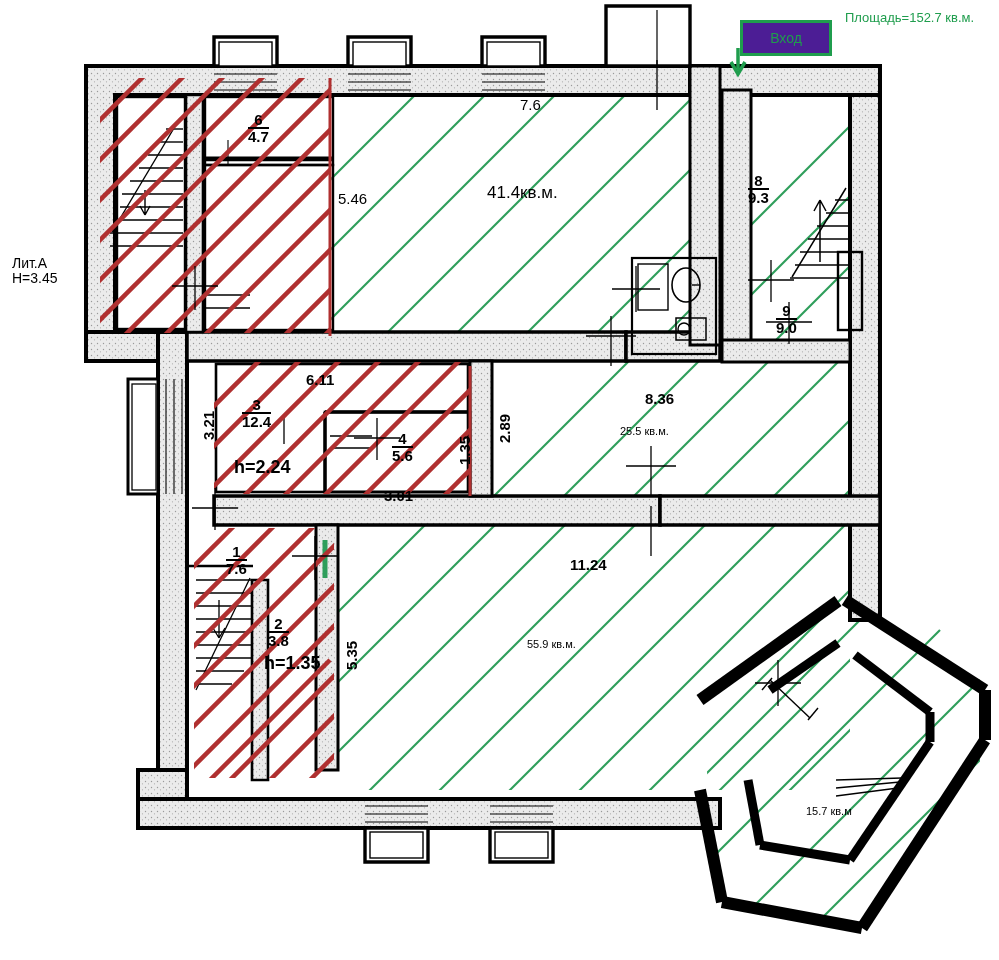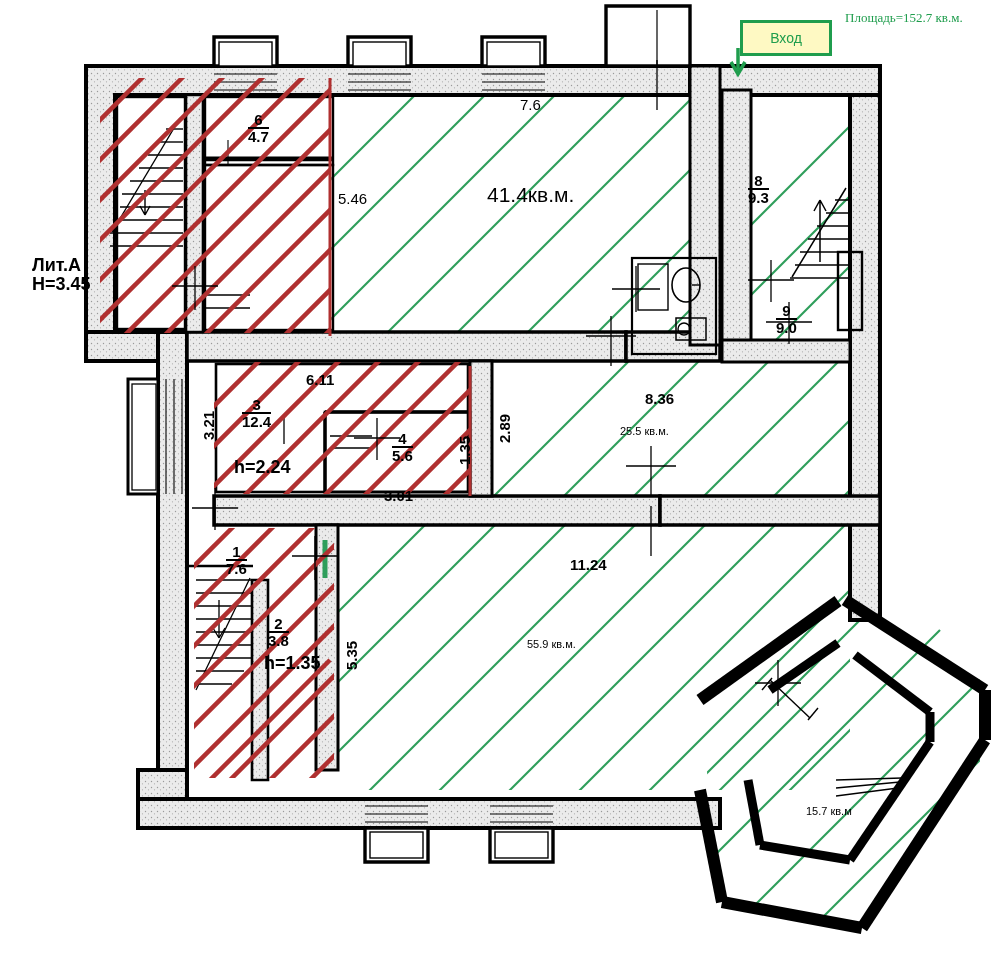--- a/index.html
+++ b/index.html
@@ -6,25 +6,25 @@
   body{font-family:"Liberation Sans", sans-serif;}
   #plan{position:relative;width:999px;height:960px;background:#ffffff;overflow:hidden;}
   #plan svg{position:absolute;left:0;top:0;}
   .lbl{position:absolute;color:#000;white-space:nowrap;font-family:"Liberation Sans", sans-serif;}
   .room-num{font-weight:bold;font-size:15px;text-align:center;line-height:1.0;}
   .room-num .n{display:block;padding:0 5px;border-bottom:2px solid #000;}
   .room-num .a{display:block;}
   .dim{font-size:15px;font-weight:bold;}
   .dimthin{font-size:15px;font-weight:normal;}
   .area{font-size:11px;}
-  .area-big{font-size:21px;font-weight:normal;text-align:center;}
+  .area-big{font-size:17px;font-weight:normal;text-align:center;}
   .hnote{font-size:18px;font-weight:bold;}
-  .litera{font-size:18px;font-weight:bold;line-height:1.05;margin-left:20px;}
-  .green-txt{color:#1f9d4d;font-size:13px;font-family:Liberation Serif, serif;}
-  .entrance-box{position:absolute;border:3px solid #1f9d4d;background:#fef9c3;
+  .litera{font-size:14px;font-weight:normal;line-height:1.05;}
+  .green-txt{color:#1f9d4d;font-size:13px;}
+  .entrance-box{position:absolute;border:3px solid #1f9d4d;background:#4c1d95;
       display:flex;align-items:center;justify-content:center;color:#1f9d4d;font-size:14px;}
 </style>
 </head>
 <body>
 
 <div id="plan">
 
   <svg width="999" height="960" viewBox="0 0 999 960">
     <defs>
       <pattern id="wallhatch" width="6" height="6" patternUnits="userSpaceOnUse">

